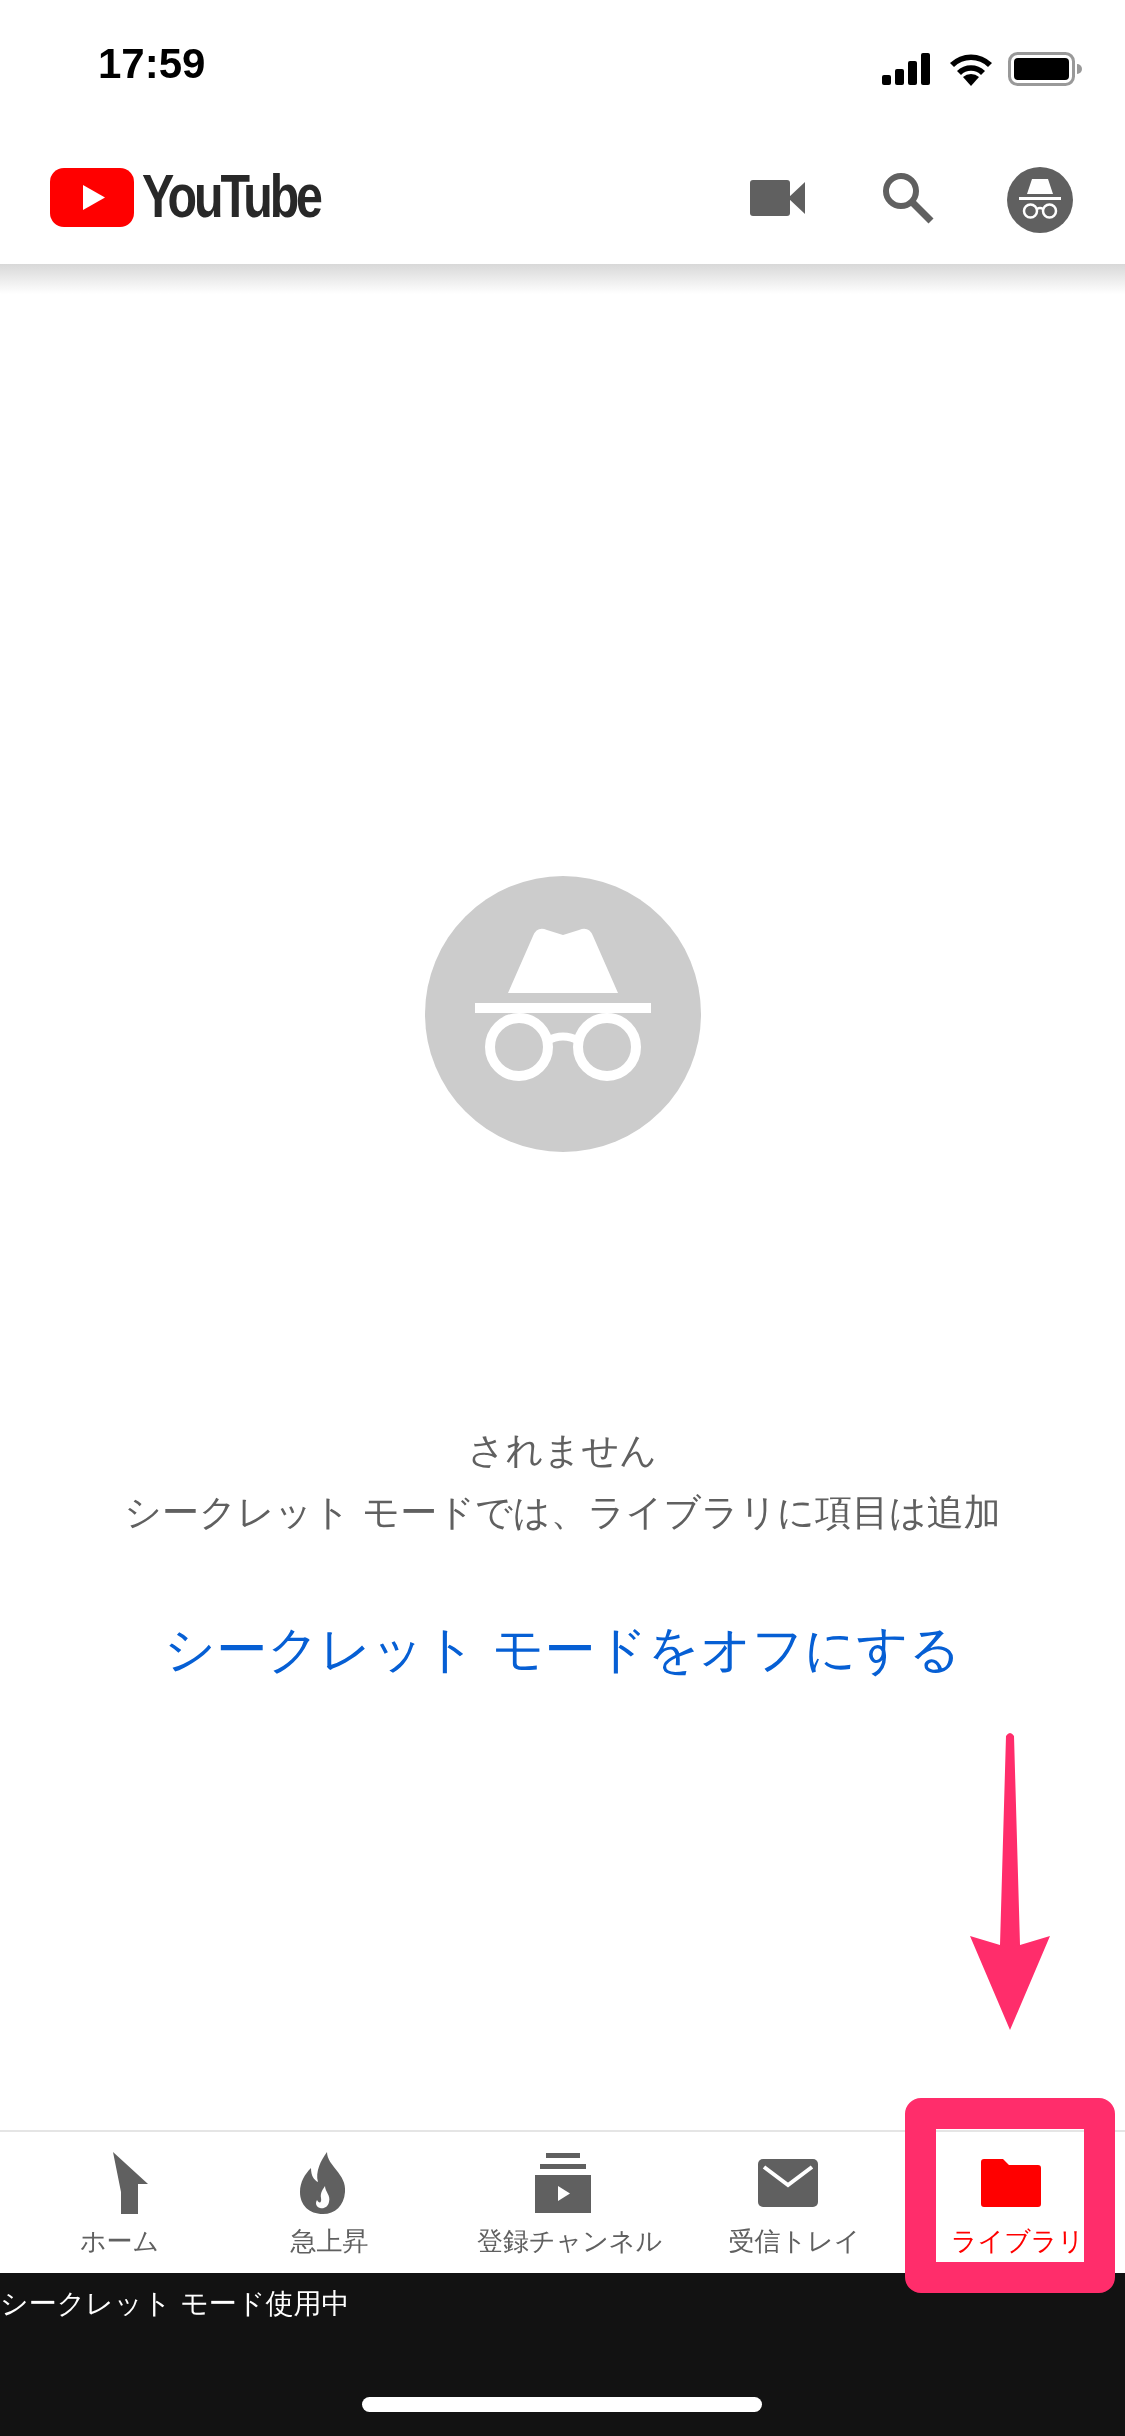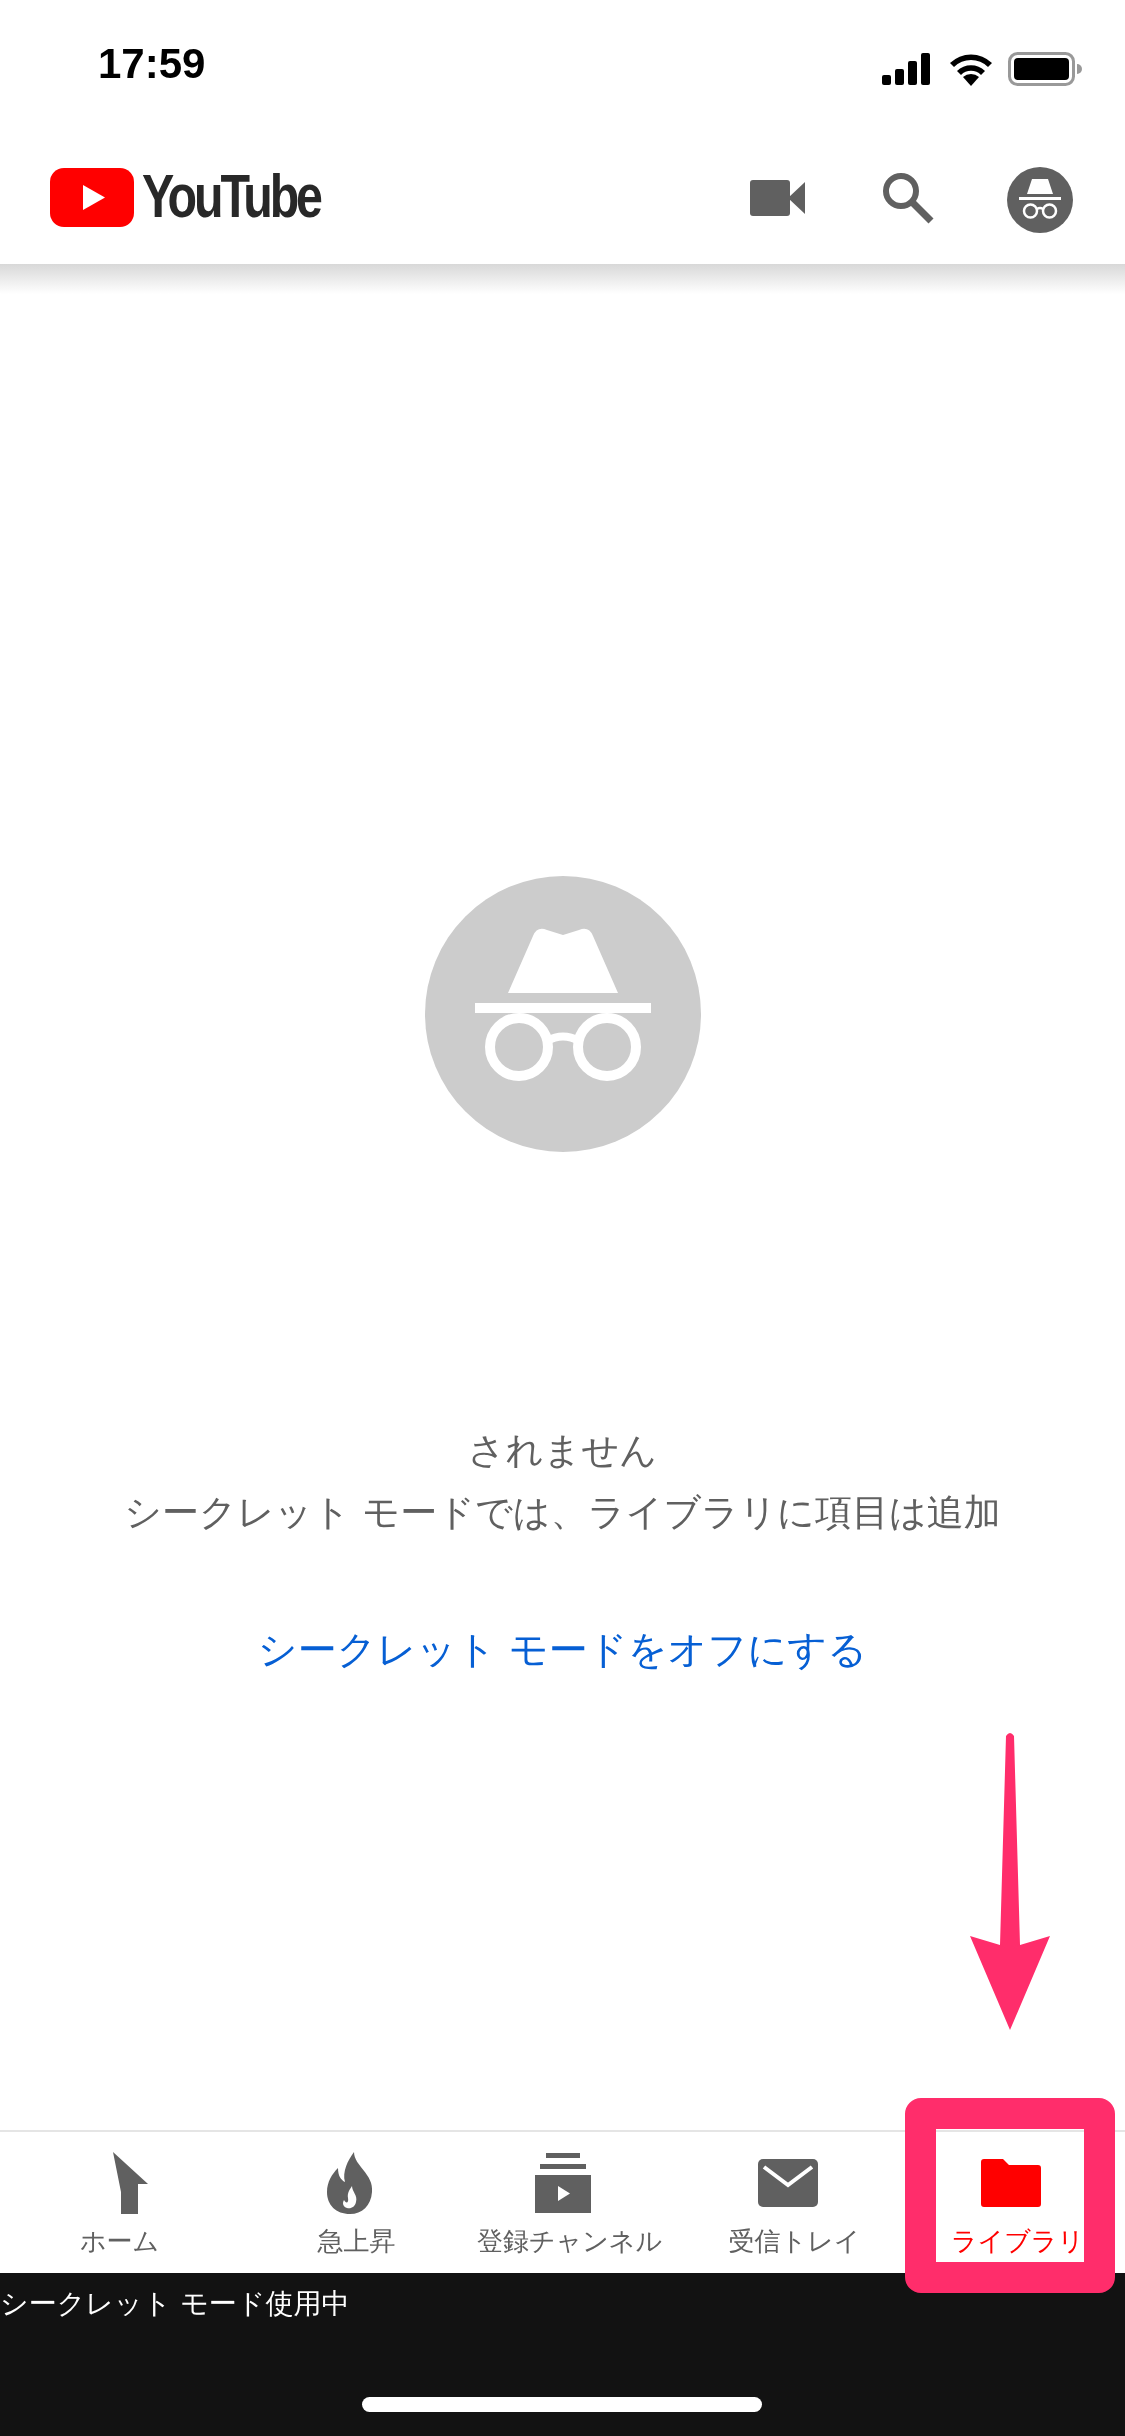--- a/index.html
+++ b/index.html
@@ -26,21 +26,21 @@
   .hdr-btn { position: absolute; display: flex; align-items: center; justify-content: center; cursor: pointer; }
   #camera-btn { left: 740px; top: 160px; width: 76px; height: 76px; }
   #search-btn { left: 870px; top: 160px; width: 76px; height: 76px; }
   #account-btn { left: 1004px; top: 164px; width: 72px; height: 72px; }
 
   
   #incognito-hero { left: 425px; top: 876px; width: 276px; height: 276px; }
   #message { left: 80px; top: 1420px; width: 965px; text-align: center; color: #606060;
     font-size: 37px; line-height: 62px; }
   #turn-off-link { left: 100px; top: 1620px; width: 925px; text-align: center; color: #065fd4;
-    font-size: 39px; line-height: 60px; cursor: pointer; }
+    font-size: 51px; line-height: 60px; cursor: pointer; }
 
   
   #bottom-nav { left: 0; top: 2130px; width: 1125px; height: 143px; background: #fff; border-top: 2px solid #e5e5e5; box-sizing: border-box; }
   .nav-item { position: absolute; top: 2134px; width: 225px; height: 138px; cursor: pointer; }
   .nav-item .icon { position: absolute; left: 50%; top: 16px; transform: translateX(-50%); width: 72px; height: 66px; display: flex; align-items: center; justify-content: center; }
   .nav-item .label { position: absolute; left: 0; right: 0; top: 90px; text-align: center; font-size: 26px; color: #606060; white-space: nowrap; padding-left: 14px; }
   .nav-item.active .label { color: #ff0000; }
 
   
   #incognito-bar { left: 0; top: 2273px; width: 1125px; height: 163px; background: #121212; }
@@ -124,21 +124,21 @@
 
 <div class="nav-item" style="left:0px;">
   <div class="icon">
     <svg width="70" height="62" viewBox="0 0 70 62">
       <polygon points="35,0 70,32 60,32 60,62 43,62 43,40 Q43,34 35,34 Q27,34 27,40 L27,62 10,62 10,32 0,32" fill="#606060"></polygon>
     </svg>
   </div>
   <div class="label">ホーム</div>
 </div>
 
-<div class="nav-item" style="left:237px;">
+<div class="nav-item" style="left:210px;">
   <div class="icon">
     <svg width="48" height="62" viewBox="0 0 48 62">
       <path d="M28 0 C28 14 48 22 46 40 C45 54 36 62 24 62 C10 62 1 53 1 40 C1 30 6 22 12 16 C12 24 15 28 19 30 C16 20 22 8 28 0 Z" fill="#606060"></path>
       <path d="M26 34 C26 40 32 43 30 50 C29 55 25 57 21 56 C17 55 16 51 18 48 C20 52 23 51 22 46 C21 41 24 37 26 34 Z" fill="#ffffff"></path>
     </svg>
   </div>
   <div class="label">急上昇</div>
 </div>
 
 <div class="nav-item" style="left:450px;">

